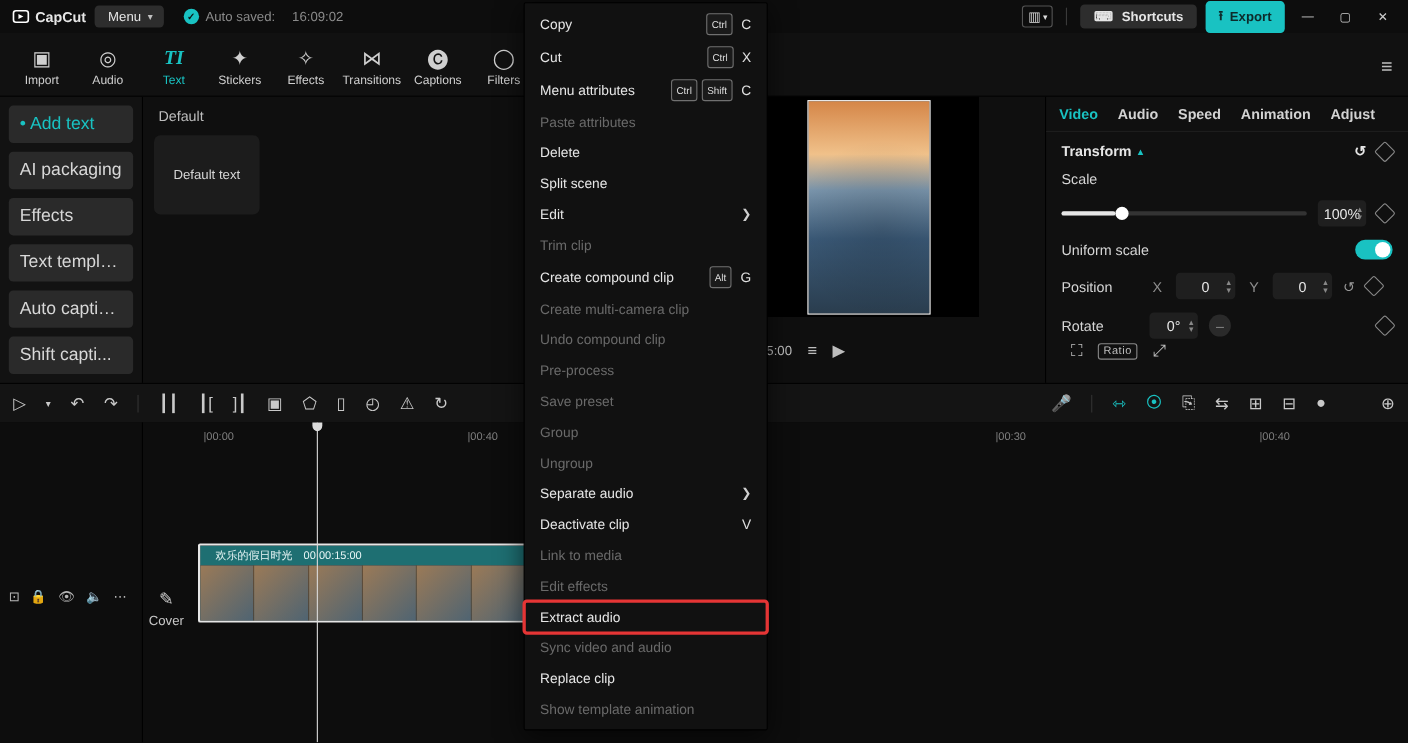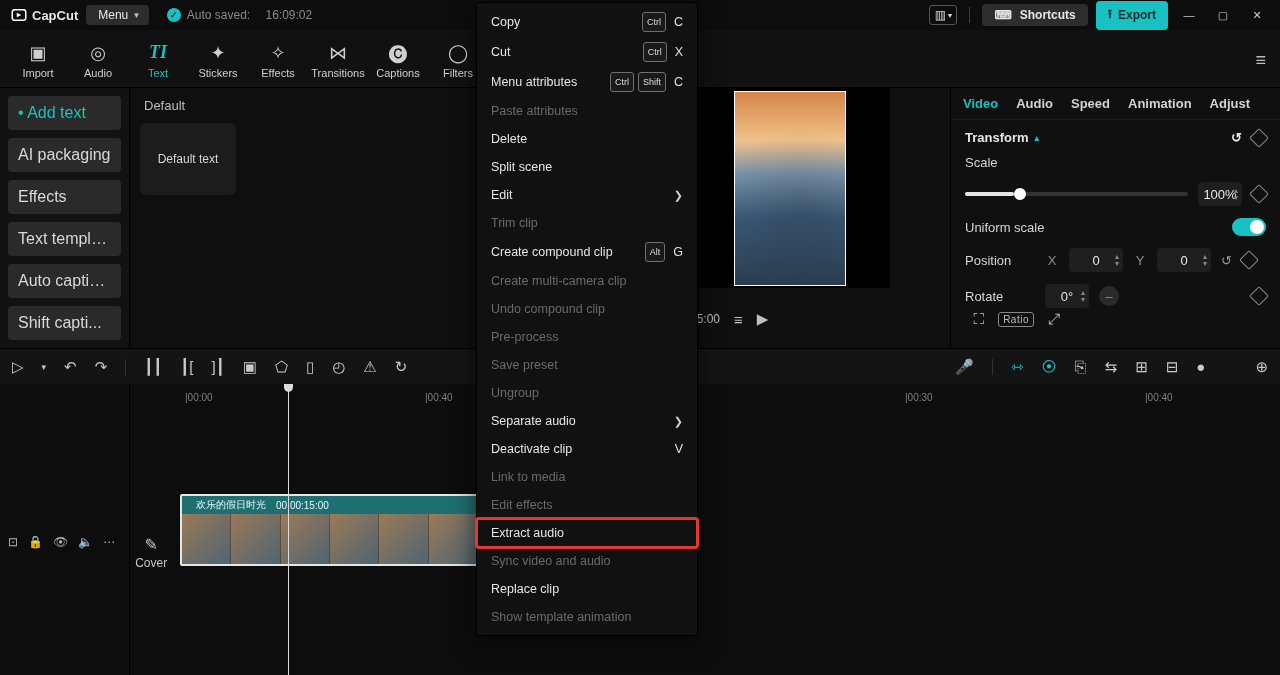--- a/index.html
+++ b/index.html
@@ -405,20 +405,23 @@
     <div class="cm-item disabled">
       <span>Undo compound clip</span>
     </div>
     <div class="cm-item disabled">
       <span>Pre-process</span>
     </div>
     <div class="cm-item disabled">
       <span>Save preset</span>
     </div>
     <div class="cm-item disabled">
+      <span>Group</span>
+    </div>
+    <div class="cm-item disabled">
       <span>Ungroup</span>
     </div>
     <div class="cm-item">
       <span>Separate audio</span>
       <span class="arrow">❯</span>
     </div>
     <div class="cm-item">
       <span>Deactivate clip</span>
       <span class="shc">
         <span style="margin-left: 4px;">V</span>

